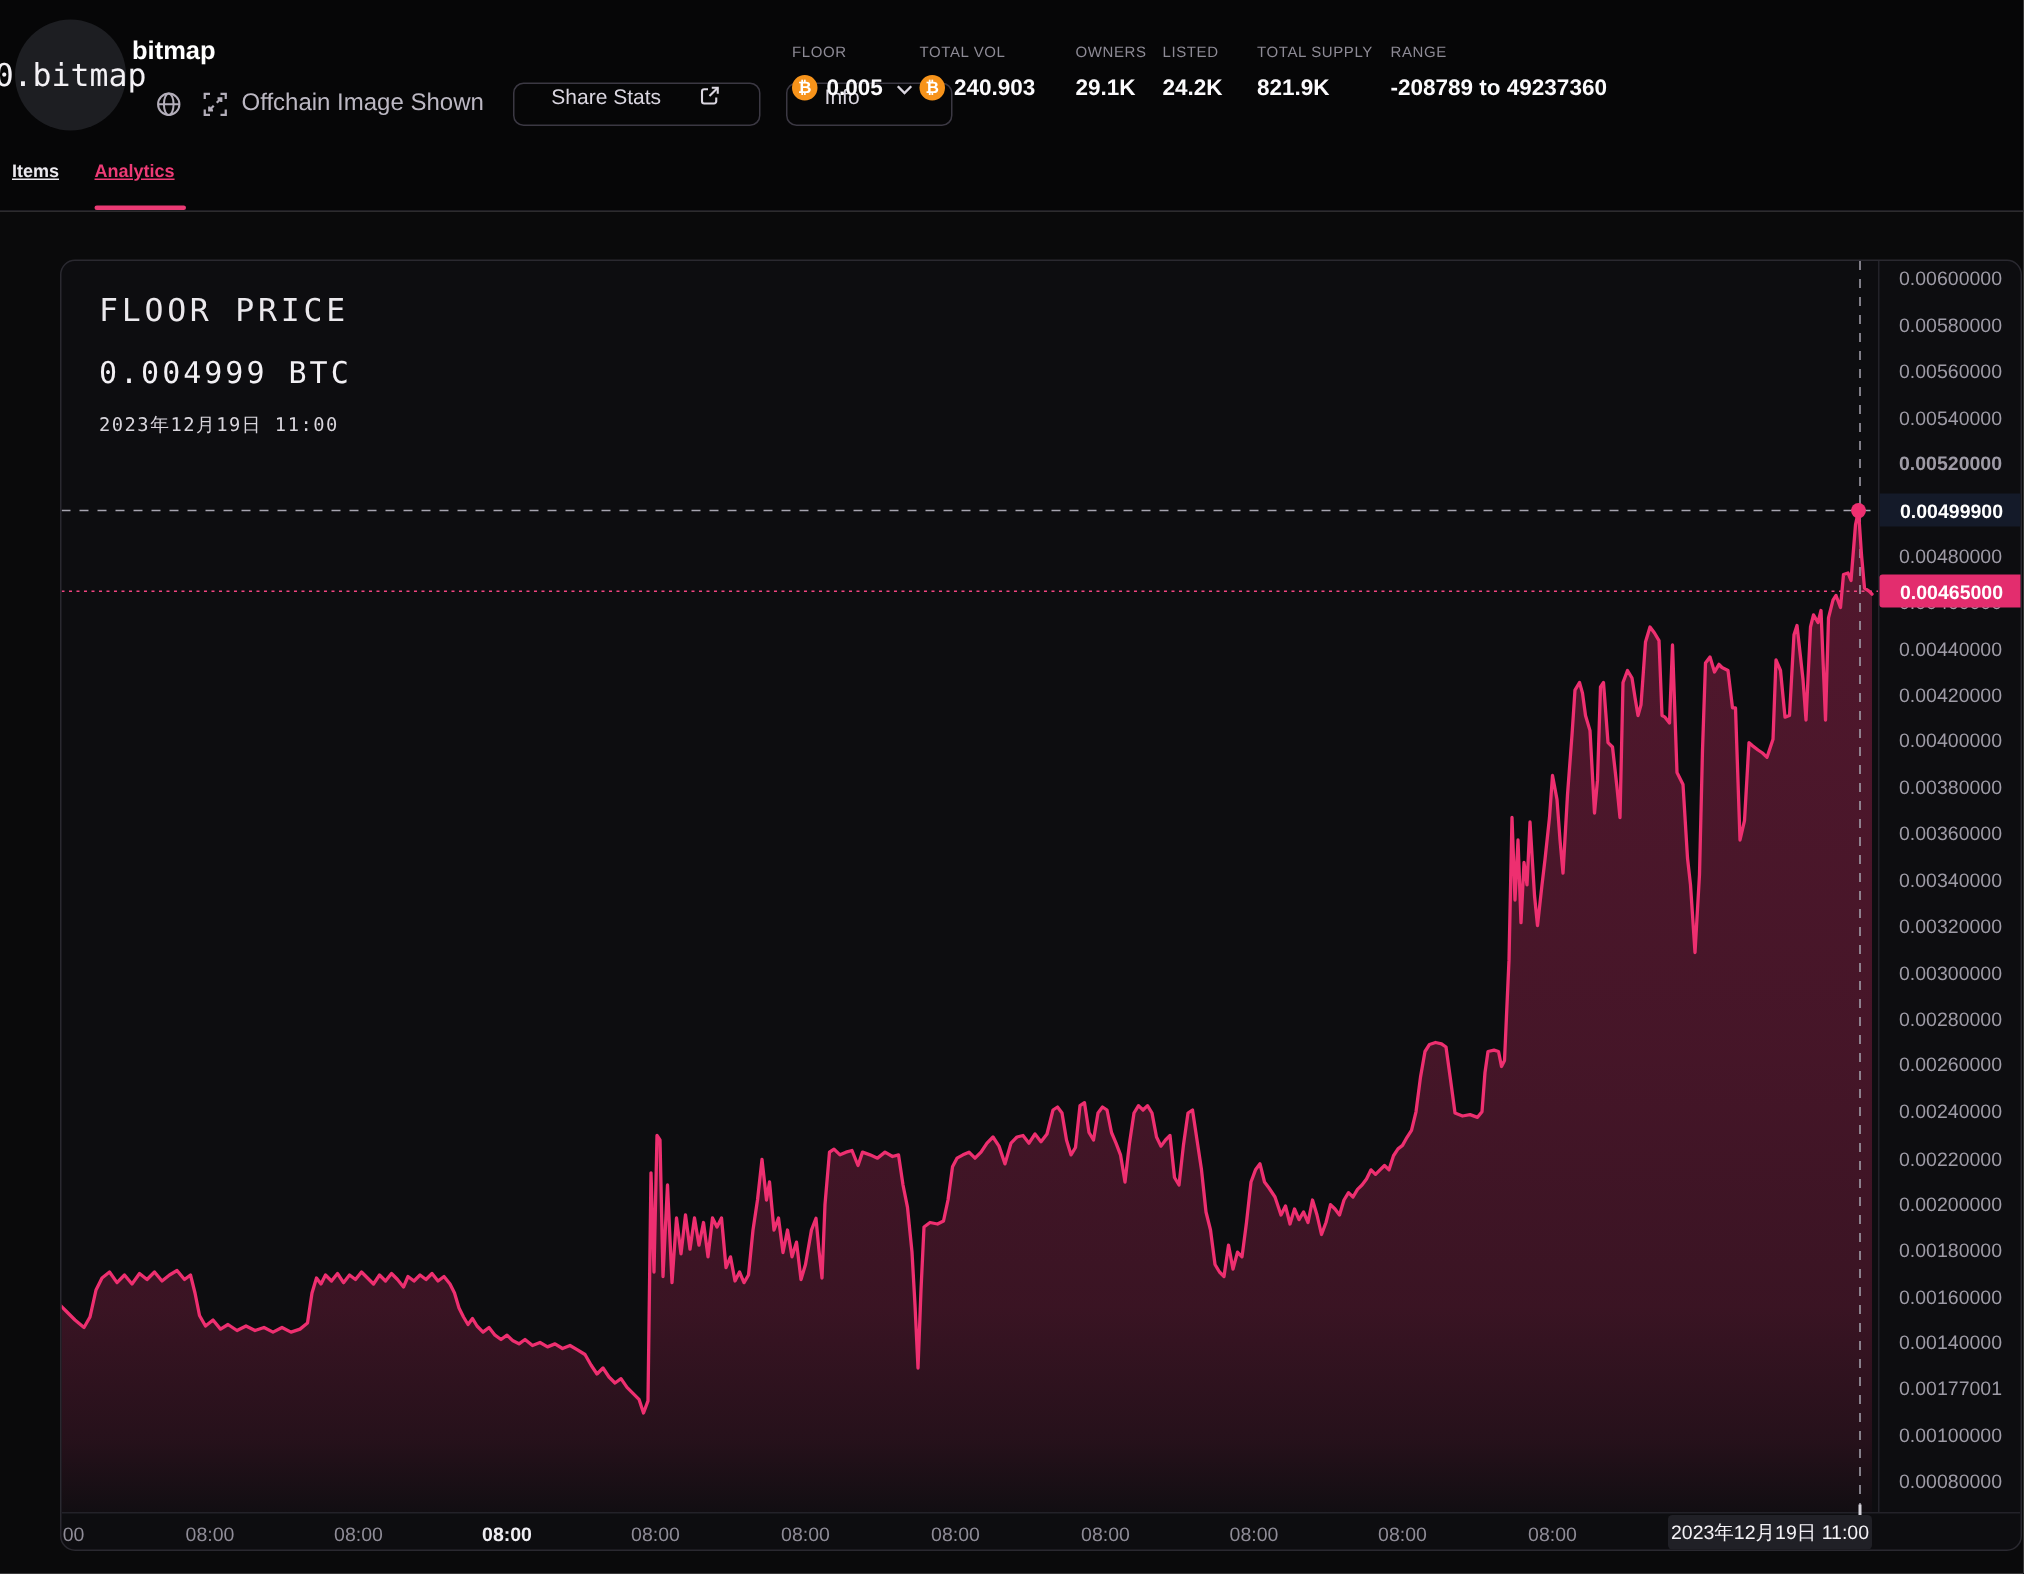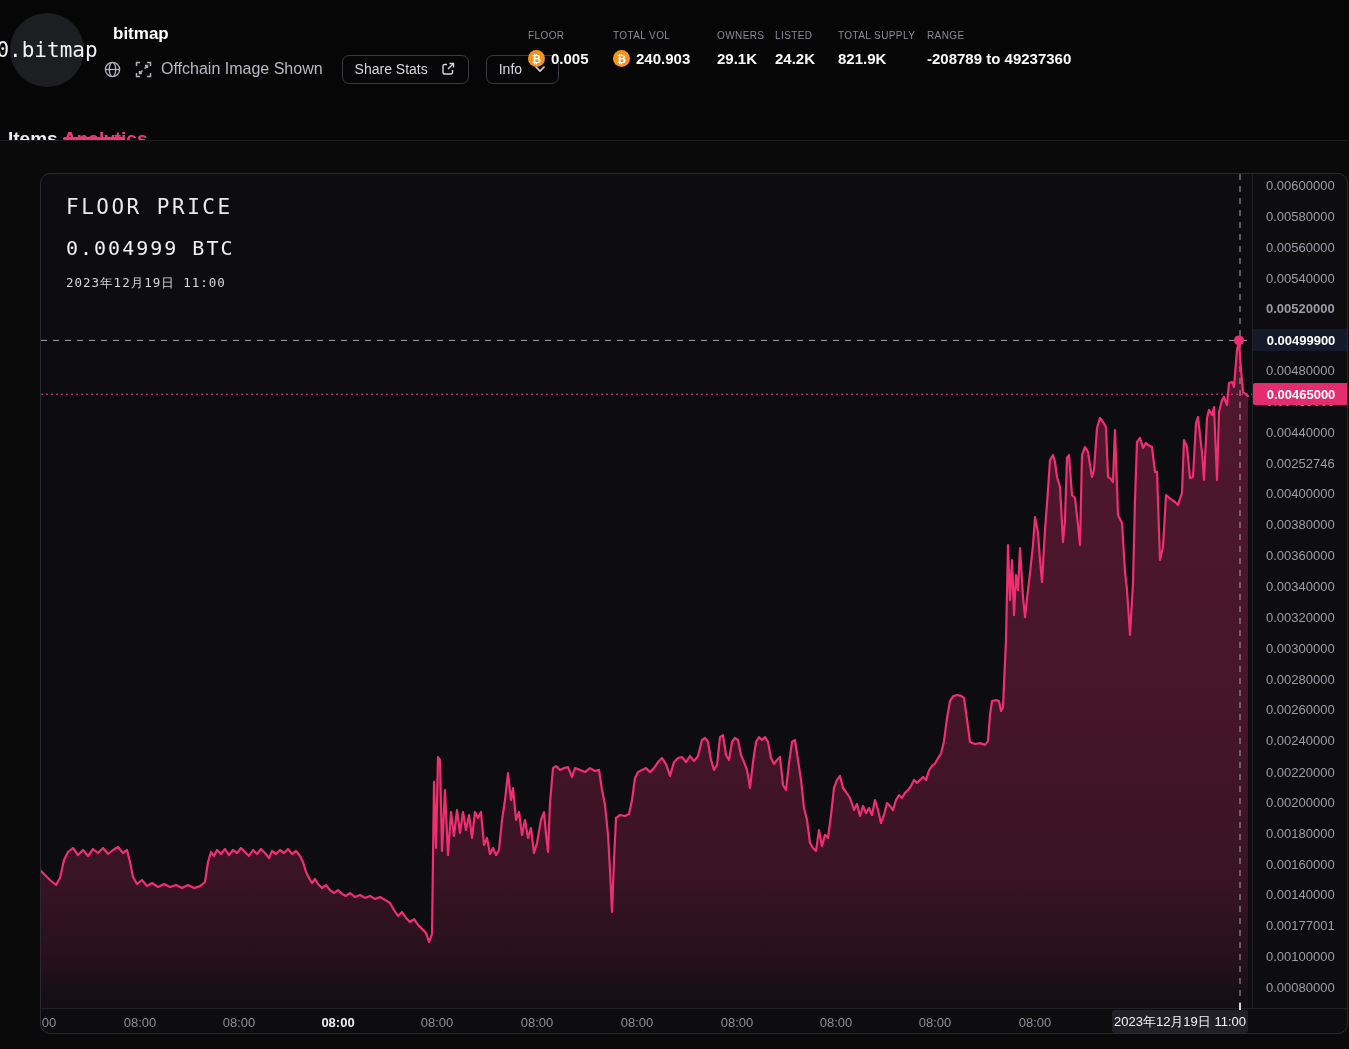--- a/index.html
+++ b/index.html
@@ -5,42 +5,42 @@
   * { margin:0; padding:0; box-sizing:border-box; }
   html,body { background:#000; }
   body { font-family:"Liberation Sans", sans-serif; }
   .page { position:relative; width:1349px; height:1049px; background:#ffffff; overflow:hidden; }
 
   
   .topbar { position:absolute; left:0; top:0; width:1349px; height:141px; background:#060607; }
   .avatar { position:absolute; left:10px; top:13px; width:74px; height:74px; border-radius:50%;
             background:#1d1e22; display:flex; align-items:center; justify-content:center; overflow:visible; }
   .avatar span { font-family:"DejaVu Sans Mono", monospace; font-size:21px; color:#f3f1f5; white-space:nowrap; }
-  .coll-title { position:absolute; left:113px; top:24px; font-size:17px; font-weight:700; color:#ffffff; }
+  .coll-title { position:absolute; left:88px; top:24px; font-size:17px; font-weight:700; color:#ffffff; }
   .meta-row { position:absolute; left:103px; top:54px; height:30px; display:flex; align-items:center; }
   .icon-globe { width:19px; height:19px; margin-right:13px; }
   .icon-offchain { width:17px; height:17px; margin-right:9px; }
   .offchain-text { font-size:16px; color:#bcb8c3; margin-right:19px; }
-  .btn { display:inline-flex; align-items:center; gap:12px; height:29px; padding:0 12px;
+  .btn { display:inline-flex; align-items:flex-start; gap:24px; height:29px; padding:0 25px;
          background:transparent; border:1px solid #3b3843; border-radius:7px;
          color:#dad6e0; font-size:14px; font-family:"Liberation Sans", sans-serif; cursor:pointer; }
   .btn + .btn { margin-left:17px; }
   .btn svg { display:block; }
 
   
   .stat { position:absolute; top:30px; }
   .stat-label { font-size:10px; letter-spacing:.4px; color:#8d8a95; font-weight:400; white-space:nowrap; }
   .stat-value { margin-top:9px; display:flex; align-items:center; gap:6px;
                 font-size:15px; font-weight:700; color:#fbfafc; white-space:nowrap; }
   .btc { width:17px; height:17px; border-radius:50%; background:#f7931a; color:#fff;
          display:inline-flex; align-items:center; justify-content:center;
          font-size:11px; font-weight:700; }
 
   
-  .tab { position:absolute; top:128px; font-size:19px; font-weight:600; cursor:pointer; }
+  .tab { position:absolute; top:107px; font-size:12px; font-weight:600; cursor:pointer;text-decoration:underline; }
   .tab-items { left:8px; color:#eceaef; }
   .tab-analytics { left:63px; color:#ee3b76; }
   .tab-underline { position:absolute; left:63px; top:137px; width:61px; height:3px;
                    border-radius:3px; background:#ea3a74; }
   .tab-hairline { position:absolute; left:0; top:140px; width:1349px; height:1px; background:#1e1d23; }
 
   
   .content { position:absolute; left:0; top:141px; width:1349px; height:908px; background:#0a0a0b; }
   .card { position:absolute; left:40px; top:173px; width:1308px; height:861px;
           background:#0d0d10; border:1px solid #2a2930; border-radius:10px; overflow:hidden; }
@@ -187,21 +187,21 @@
     <div id="yaxis">
         <div class="ytick" style="top: 4px;">0.00600000</div>
         <div class="ytick" style="top: 34.8462px;">0.00580000</div>
         <div class="ytick" style="top: 65.6923px;">0.00560000</div>
         <div class="ytick" style="top: 96.5385px;">0.00540000</div>
         <div class="ytick" style="top: 127.385px; font-weight: bold;">0.00520000</div>
         <div class="ytick" style="top: 158.231px;">0.00500000</div>
         <div class="ytick" style="top: 189.077px;">0.00480000</div>
         <div class="ytick" style="top: 219.923px;">0.00460000</div>
         <div class="ytick" style="top: 250.769px;">0.00440000</div>
-        <div class="ytick" style="top: 281.615px;">0.00252746</div>
+        <div class="ytick" style="top: 281.615px;">0.00420000</div>
         <div class="ytick" style="top: 312.462px;">0.00400000</div>
         <div class="ytick" style="top: 343.308px;">0.00380000</div>
         <div class="ytick" style="top: 374.154px;">0.00360000</div>
         <div class="ytick" style="top: 405px;">0.00340000</div>
         <div class="ytick" style="top: 435.846px;">0.00320000</div>
         <div class="ytick" style="top: 466.692px;">0.00300000</div>
         <div class="ytick" style="top: 497.538px;">0.00280000</div>
         <div class="ytick" style="top: 528.385px;">0.00260000</div>
         <div class="ytick" style="top: 559.231px;">0.00240000</div>
         <div class="ytick" style="top: 591px; text-align: right;">0.00220000</div>

